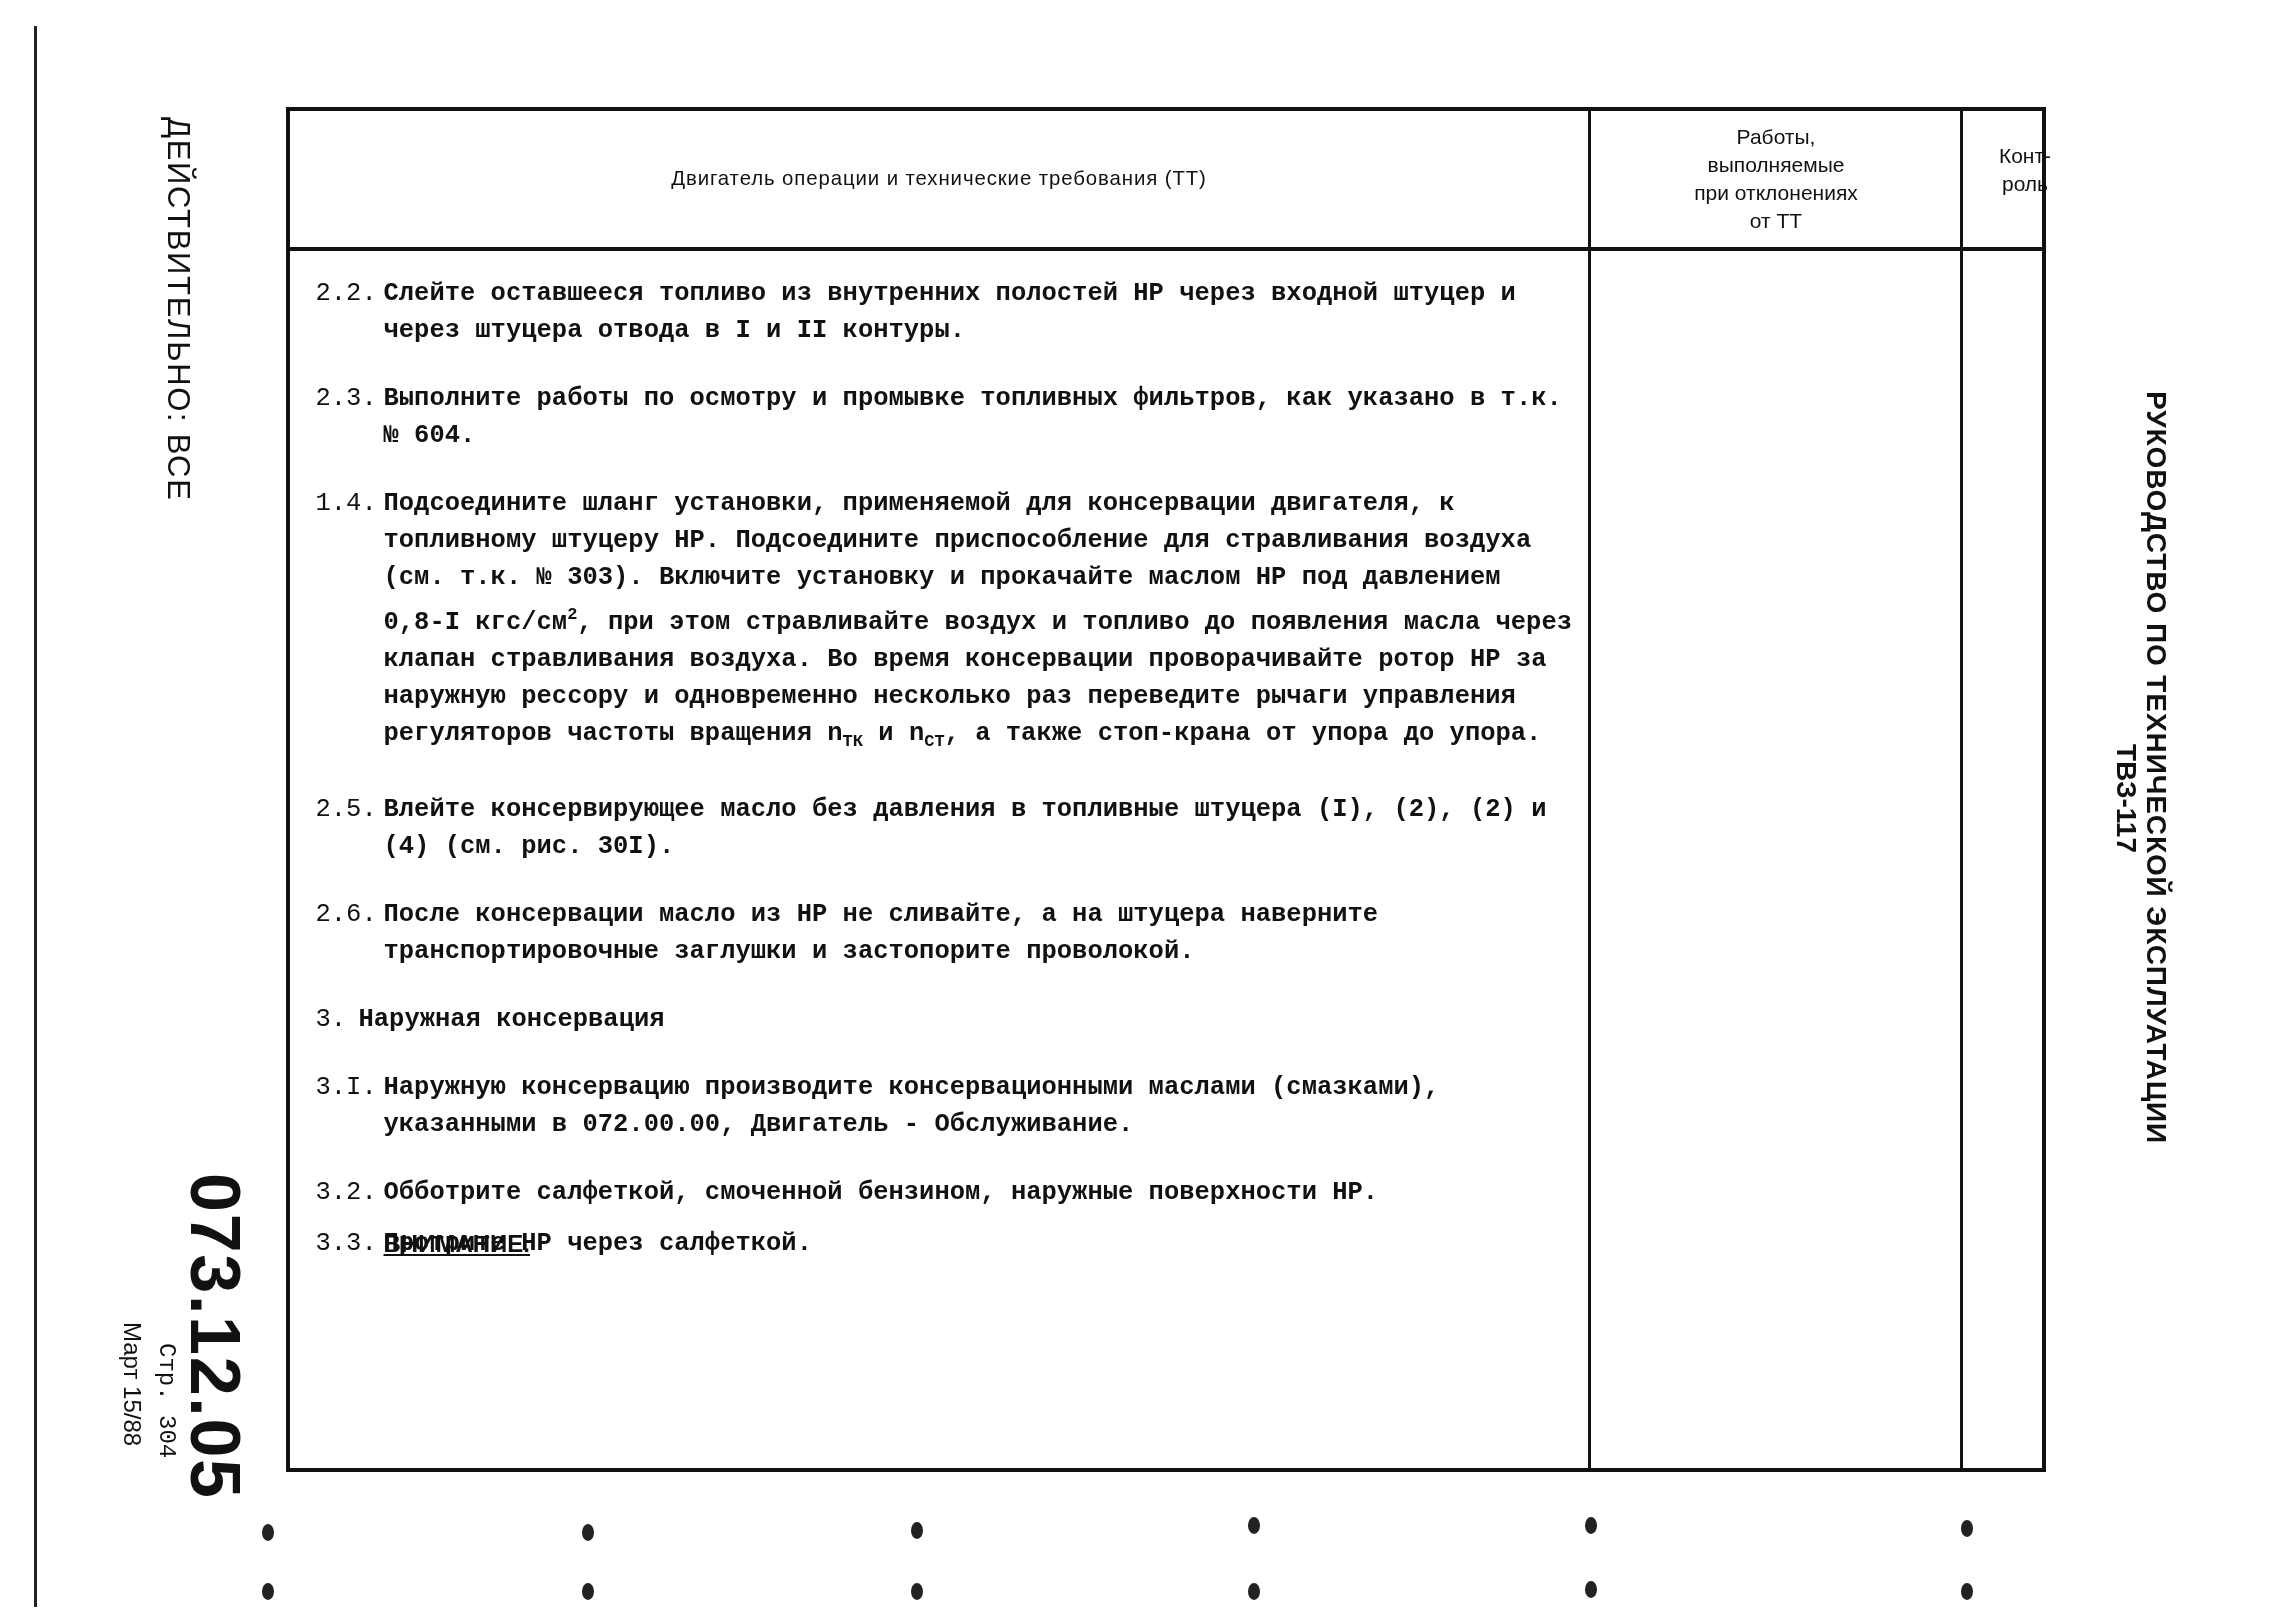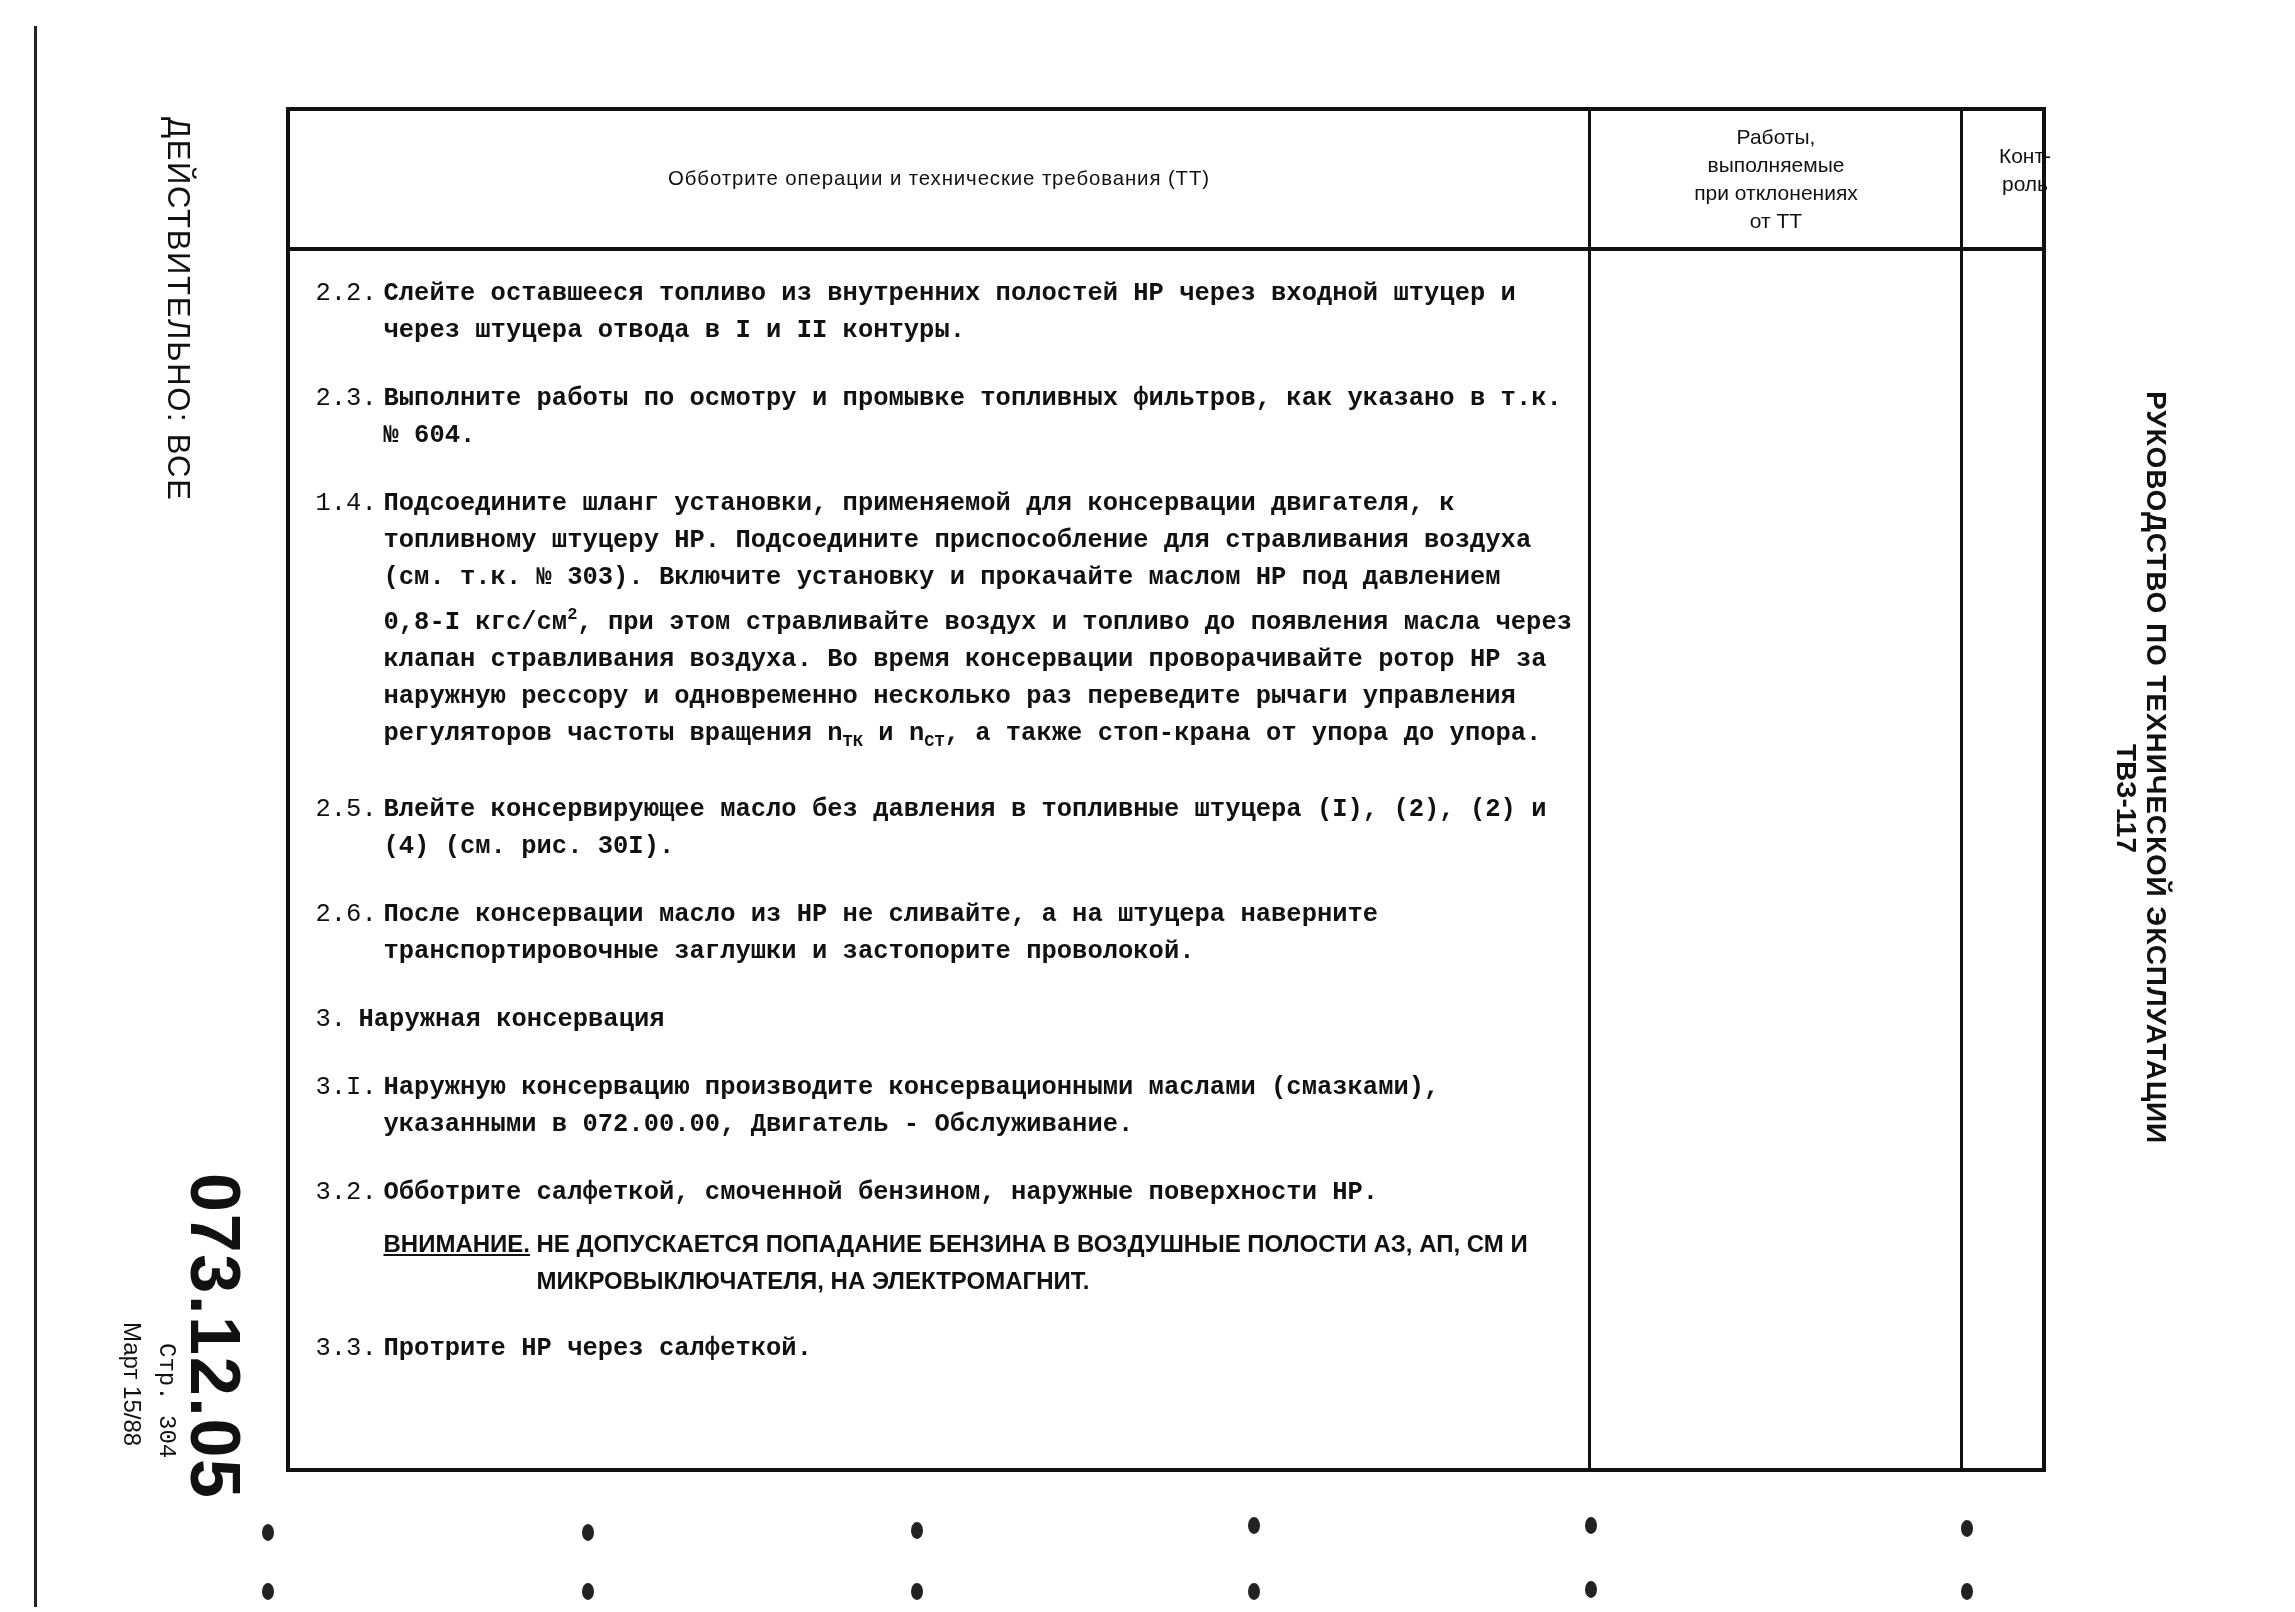--- a/index.html
+++ b/index.html
@@ -42,21 +42,21 @@
 <div class="vtext date">Март 15/88</div>
 
 <div class="vtext title1">РУКОВОДСТВО ПО ТЕХНИЧЕСКОЙ ЭКСПЛУАТАЦИИ</div>
 <div class="vtext title2">ТВЗ-117</div>
 
 <div class="table">
   <div class="col-div c1"></div>
   <div class="col-div c2"></div>
   <div class="header-line"></div>
 
-  <div class="hdr main">Обботрите операции и технические требования (ТТ)</div>
+  <div class="hdr main">Двигатель операции и технические требования (ТТ)</div>
   <div class="hdr works">
     <div>Работы,</div>
     <div>выполняемые</div>
     <div>при отклонениях</div>
     <div>от ТТ</div>
   </div>
   <div class="hdr ctrl">
     <div>Конт-</div>
     <div>роль</div>
   </div>
@@ -89,21 +89,20 @@
     <div class="item">
       <span class="num">3.I.</span>
       <span>Наружную консервацию производите консервационными маслами (смазками), указанными в 072.00.00, Двигатель - Обслуживание.</span>
     </div>
     <div class="item">
       <span class="num">3.2.</span>
       <span>Обботрите салфеткой, смоченной бензином, наружные поверхности НР.</span>
     </div>
     <div class="note">
       <span class="lbl">ВНИМАНИЕ.</span>
-      <span>НЕ ДОПУСКАЕТСЯ ПОПАДАНИЕ БЕНЗИНА В ВОЗДУШНЫЕ ПОЛОСТИ АЗ, АП, СМ И МИКРОВЫКЛЮЧАТЕЛЯ, НА ЭЛЕКТРОМАГНИТ.</span>
     </div>
     <div class="item">
       <span class="num">3.3.</span>
       <span>Протрите НР через салфеткой.</span>
     </div>
   </div>
 </div>
 
 <div class="hole" style="left:262px;top:1524px;"></div>
 <div class="hole" style="left:582px;top:1524px;"></div>

